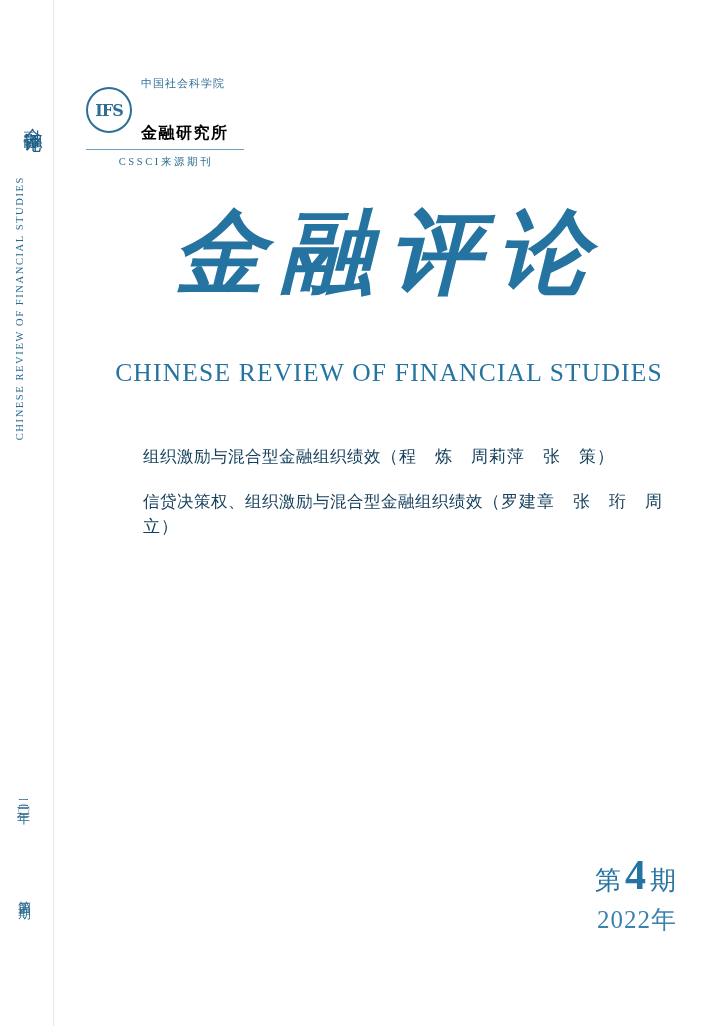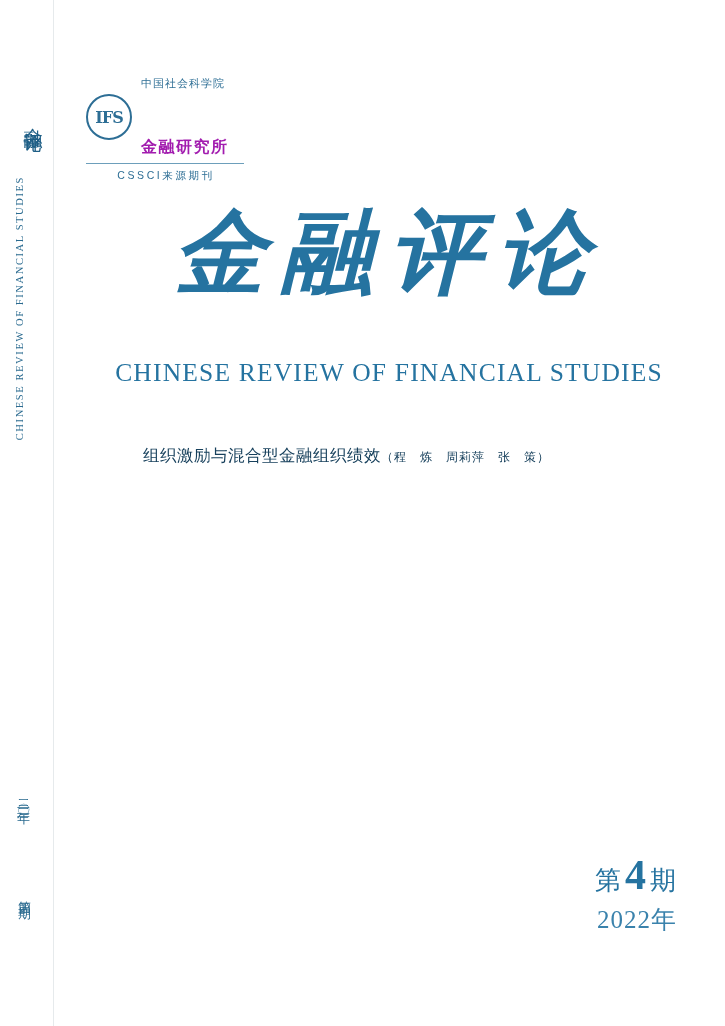--- a/index.html
+++ b/index.html
@@ -102,51 +102,51 @@
     color: #2d6e95;
     font-size: 16px;
     font-weight: bold;
     letter-spacing: -1px;
     font-family: "DejaVu Serif", serif;
     flex: none;
   }
   .pub-names {
     display: flex;
     flex-direction: column;
-    gap: 20px;
+    gap: 6px;
   }
   .pub-name-cn {
     font-size: 11px;
     color: #2d6e95;
     letter-spacing: 1px;
     line-height: 1.1;
     font-family: "DejaVu Serif", serif;
   }
   .pub-name-main {
     font-size: 16px;
-    color: #a21caf;
+    color: #000000;
     letter-spacing: 1.5px;
     line-height: 1.15;
     font-weight: bold;
     font-family: "DejaVu Serif", serif;
     margin-top: 28px;
   }
   .pub-divider {
     margin-top: 7px;
     width: 158px;
     height: 1px;
     background: #6d9fbb;
   }
   .pub-cssci {
     margin-top: 5px;
     text-align: center;
     font-size: 10.5px;
     letter-spacing: 2.6px;
     color: #2d6e95;
-    font-family: Liberation Sans, sans-serif;
+    font-family: Liberation Serif, serif;
   }
 
   
   .title-cn {
     position: absolute;
     left: 104px;
     top: 206px;
     width: 570px;
     text-align: center;
     font-size: 92px;
@@ -183,21 +183,21 @@
     color: #17405c;
   }
   .entry-main {
     font-size: 16.5px;
     line-height: 1.45;
     color: #17405c;
     font-family: "DejaVu Serif", serif;
     letter-spacing: 0.5px;
   }
   .entry-authors {
-    font-size: 12px;
+    font-size: 17px;
     letter-spacing: 1px;
     color: #17405c;
   }
   .entry-sub {
     margin-top: 4px;
     margin-left: 30px;
     font-size: 12.5px;
     color: #2a556e;
     font-family: "DejaVu Serif", serif;
     letter-spacing: 0.4px;
@@ -261,20 +261,23 @@
   <div class="contents">
 
     <div class="entry">
       <div class="entry-main">
         <span>组织激励与混合型金融组织绩效</span><span class="entry-authors">（程　炼　周莉萍　张　策）</span>
       </div>
     </div>
 
 
     <div class="entry">
+      <div class="entry-main">
+        <span>信贷决策权、组织激励与混合型金融组织绩效</span><span class="entry-authors">（罗建章　张　珩　周　立）</span>
+      </div>
     </div>
 
 
   </div>
 
   <div class="issue">
     <div class="issue-no">
       <span>第</span><span class="num">4</span><span>期</span>
     </div>
     <div class="issue-year">2022年</div>

